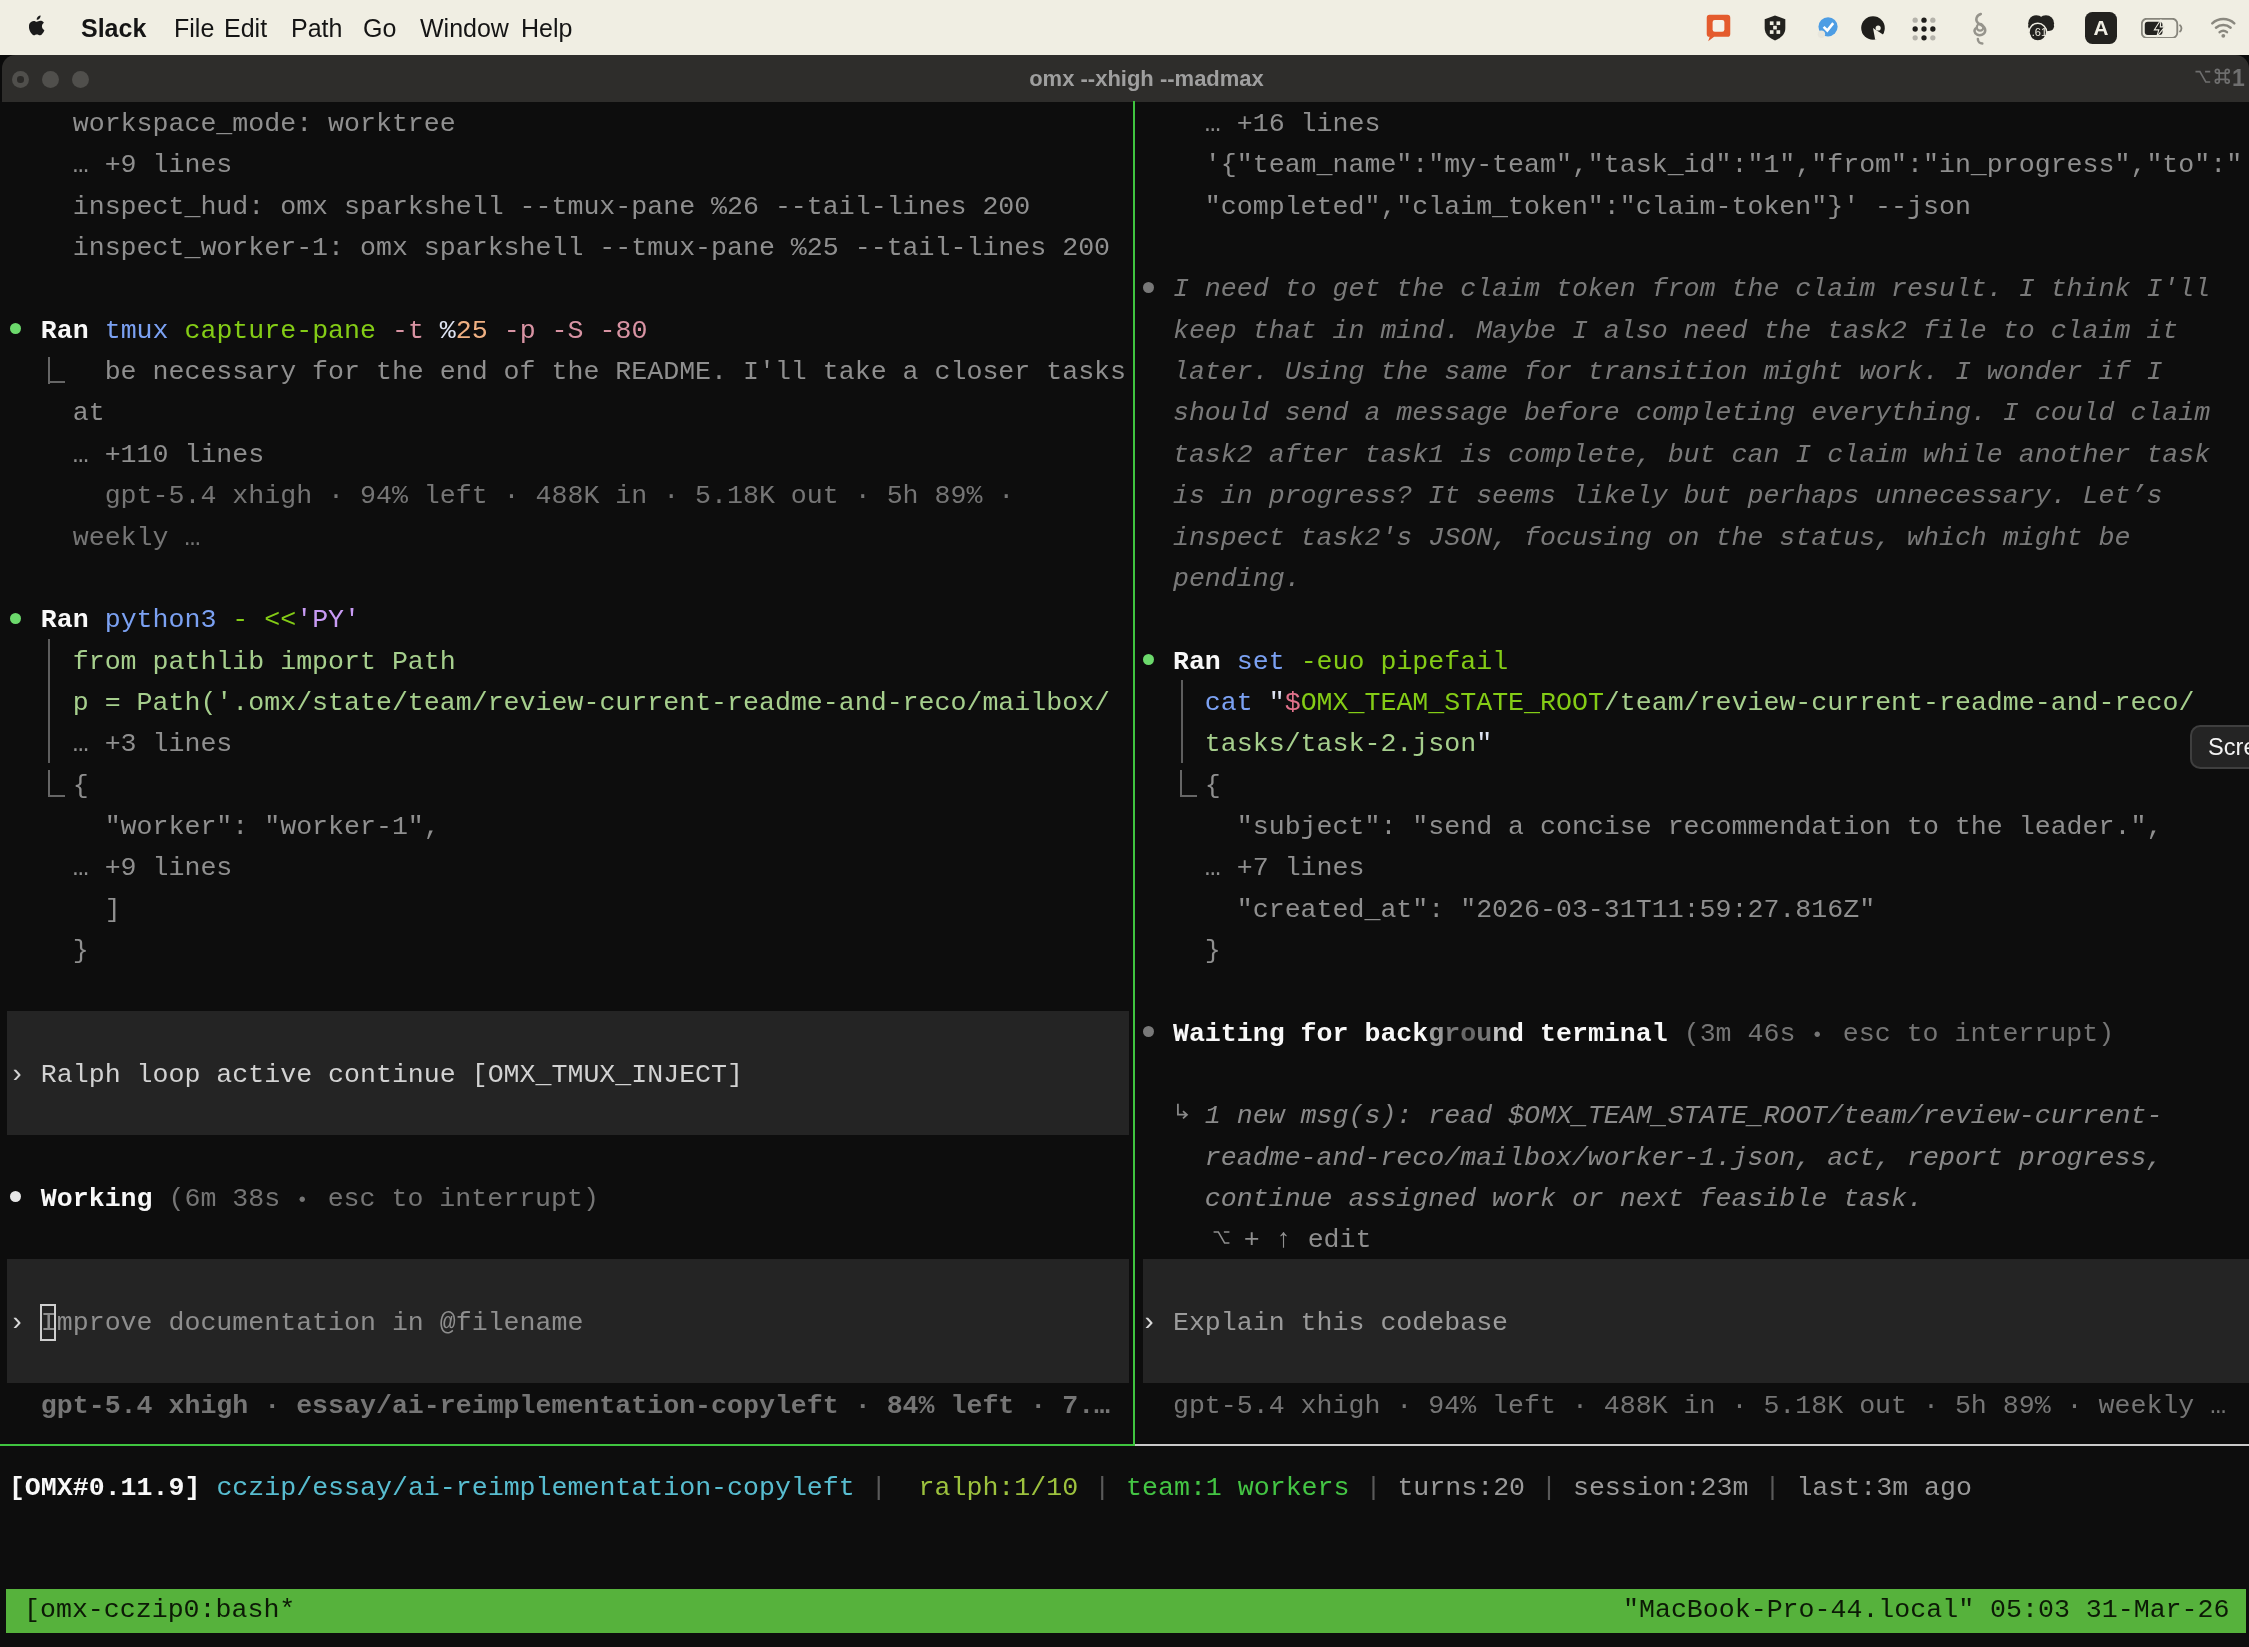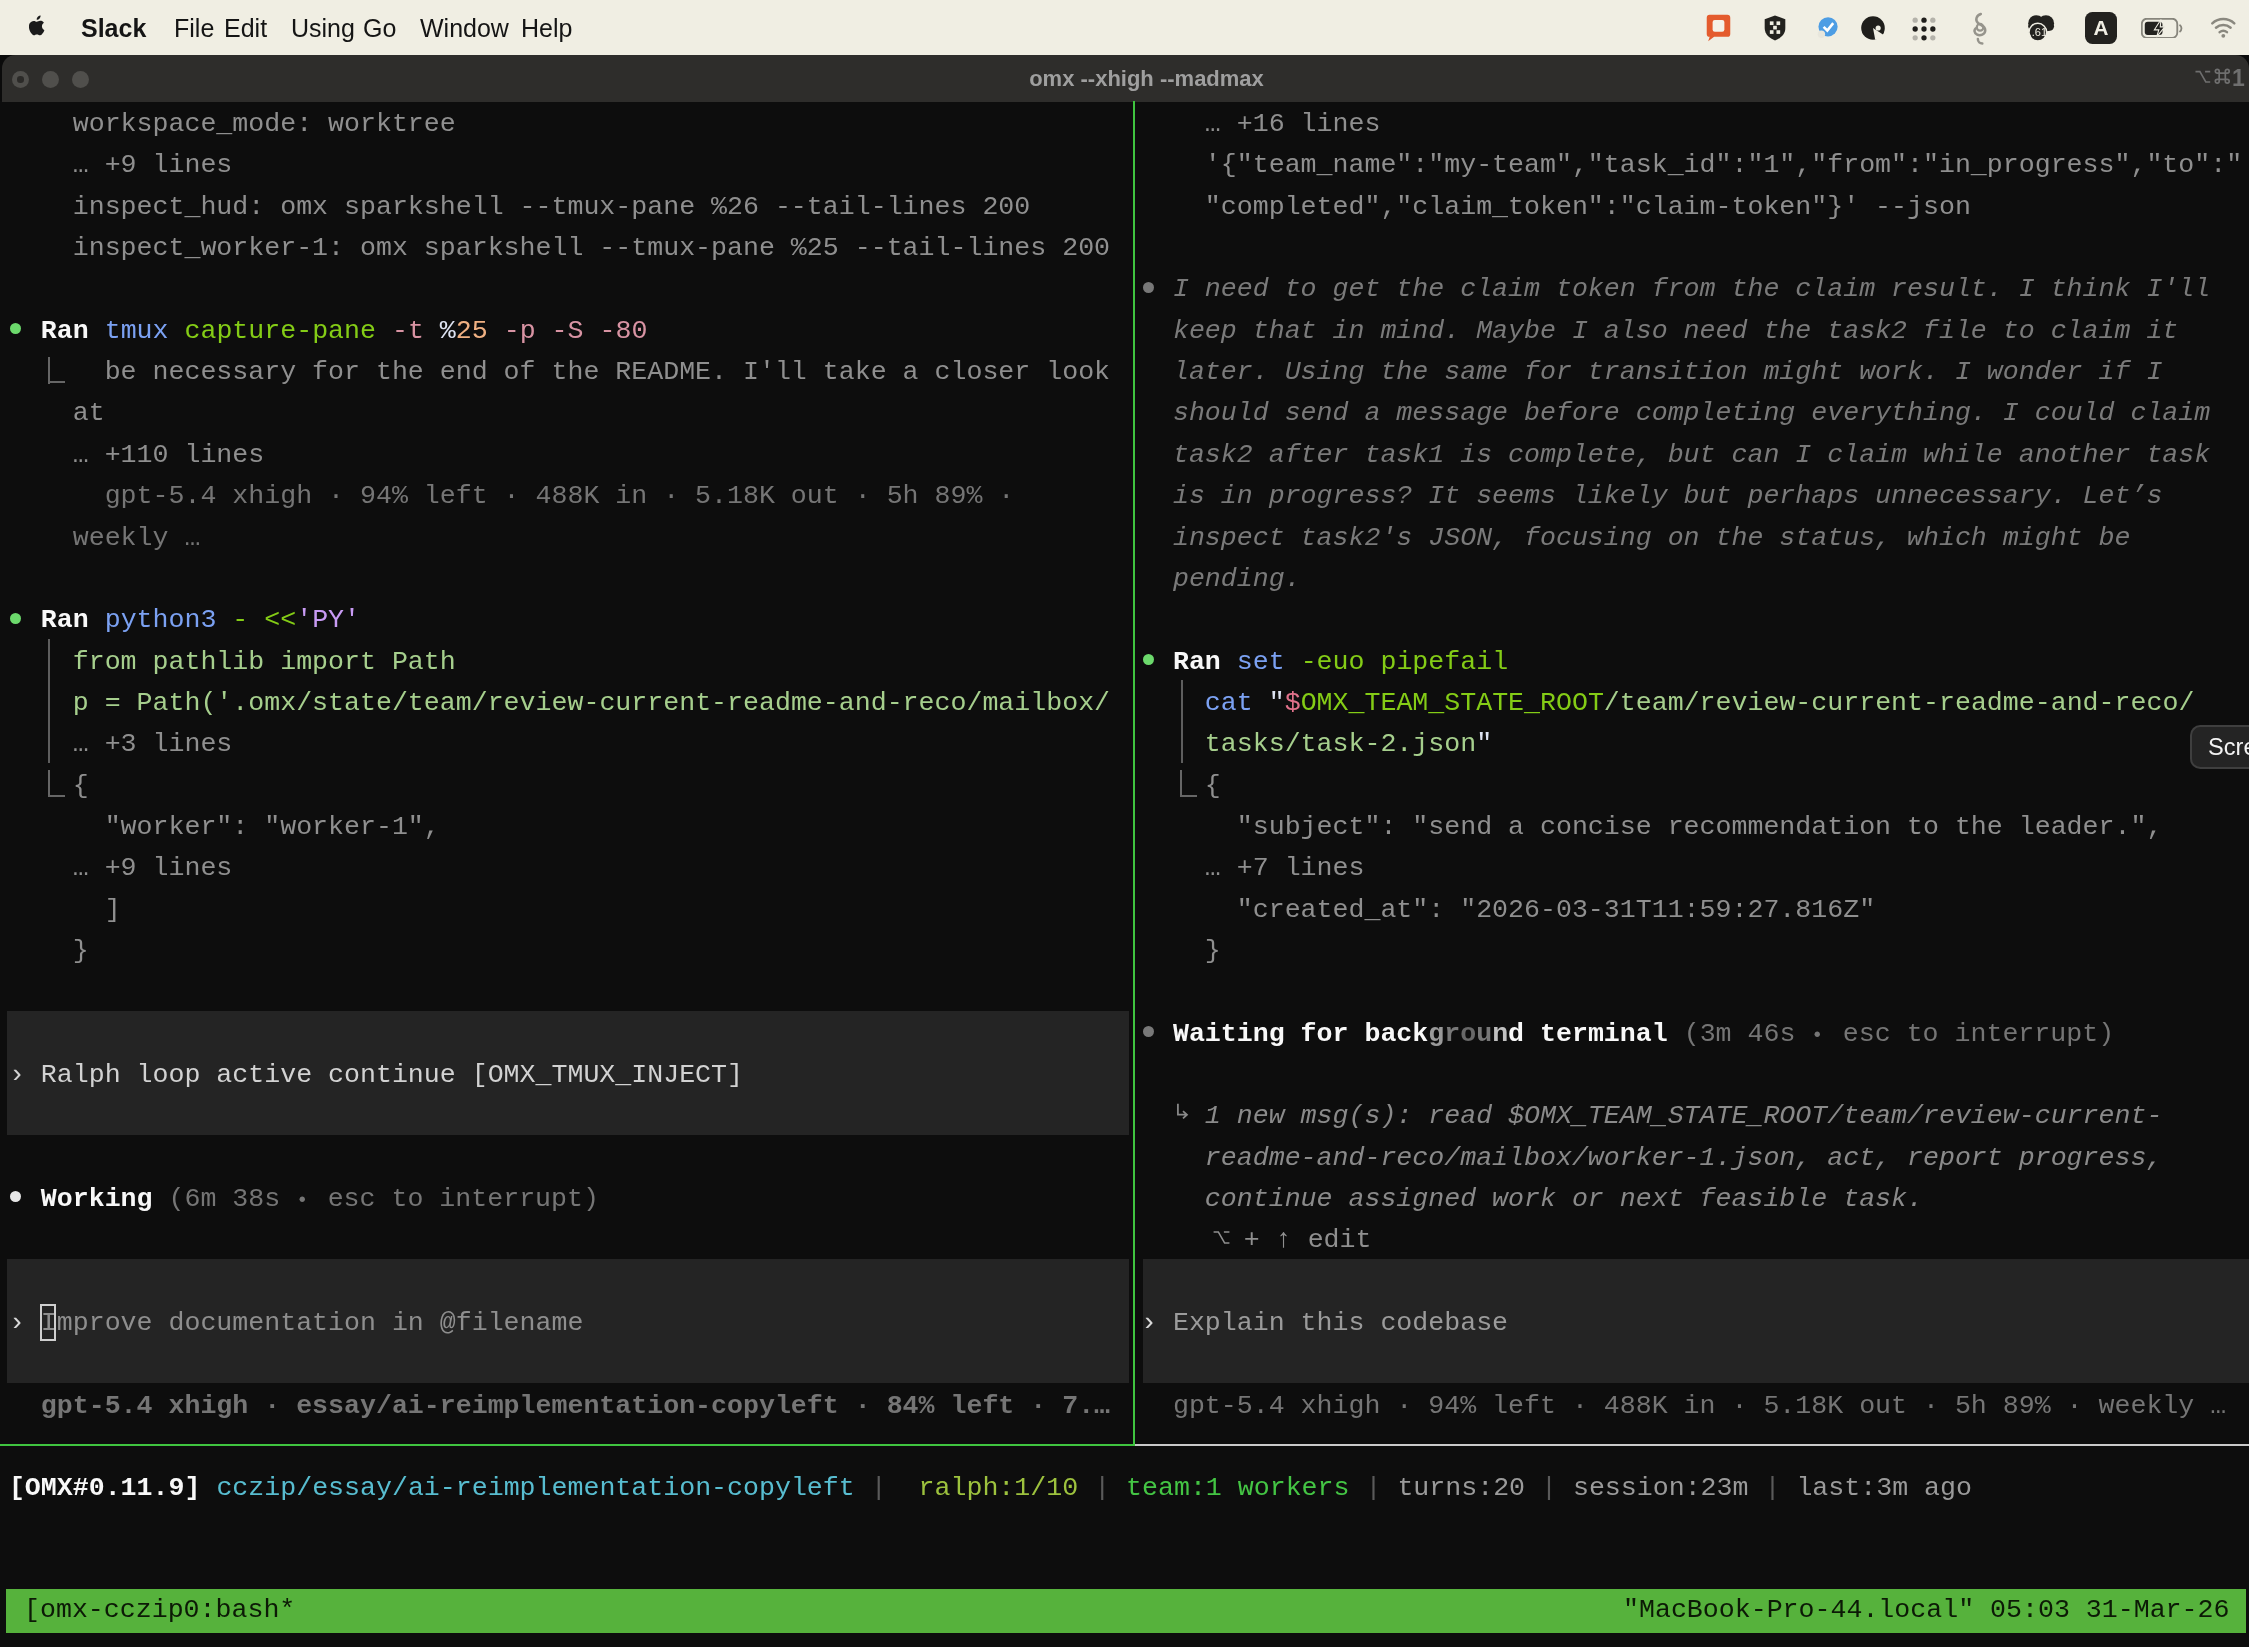--- a/index.html
+++ b/index.html
@@ -69,21 +69,21 @@
   <div class="bul" style="left:10.3px;top:1191px;background:#e6e6e6"></div>
   <div class="bul" style="left:1143px;top:282px;background:#787878"></div>
   <div class="bul" style="left:1143px;top:654px;background:#6cd96c"></div>
   <div class="bul" style="left:1143px;top:1026px;background:#787878"></div>
 
 <div class="tl" style="left:8.9px;top:101px;"><span class="g">    workspace_mode: worktree</span></div>
 <div class="tl" style="left:8.9px;top:142px;"><span class="g">    … +9 lines</span></div>
 <div class="tl" style="left:8.9px;top:184px;"><span class="g">    inspect_hud: omx sparkshell --tmux-pane %26 --tail-lines 200</span></div>
 <div class="tl" style="left:8.9px;top:225px;"><span class="g">    inspect_worker-1: omx sparkshell --tmux-pane %25 --tail-lines 200</span></div>
 <div class="tl" style="left:8.9px;top:308px;">  <span class="wb">Ran</span> <span class="blu">tmux</span> <span class="per">capture-pane</span> <span class="pnk">-t</span> <span class="qt">%</span><span class="pch">25</span> <span class="pnk">-p</span> <span class="pnk">-S</span> <span class="pnk">-80</span></div>
-<div class="tl" style="left:8.9px;top:349px;"><span class="g">      be necessary for the end of the README. I'll take a closer look</span></div>
+<div class="tl" style="left:8.9px;top:349px;"><span class="g">      be necessary for the end of the README. I'll take a closer tasks</span></div>
 <div class="tl" style="left:8.9px;top:390px;"><span class="g">    at</span></div>
 <div class="tl" style="left:8.9px;top:432px;"><span class="g">    … +110 lines</span></div>
 <div class="tl" style="left:8.9px;top:473px;"><span class="st">      gpt-5.4 xhigh · 94% left · 488K in · 5.18K out · 5h 89% ·</span></div>
 <div class="tl" style="left:8.9px;top:515px;"><span class="st">    weekly …</span></div>
 <div class="tl" style="left:8.9px;top:597px;">  <span class="wb">Ran</span> <span class="blu">python3</span> <span class="per">- &lt;&lt;</span><span class="pur">'PY'</span></div>
 <div class="tl" style="left:8.9px;top:639px;">    <span class="code">from pathlib import Path</span></div>
 <div class="tl" style="left:8.9px;top:680px;">    <span class="code">p = Path('.omx/state/team/review-current-readme-and-reco/mailbox/</span></div>
 <div class="tl" style="left:8.9px;top:721px;">    <span class="g">… +3 lines</span></div>
 <div class="tl" style="left:8.9px;top:763px;"><span class="g">    {</span></div>
 <div class="tl" style="left:8.9px;top:804px;"><span class="g">      "worker": "worker-1",</span></div>
@@ -149,21 +149,21 @@
     </svg>
   <div style="position:absolute;left:2232px;top:55px;height:47px;font:bold 23px/47px 'Liberation Sans',sans-serif;color:#6f6f6f;z-index:3">1</div>
   <div id="menubar"></div>
   <svg style="position:absolute;left:29px;top:14px" width="19" height="23.6" viewBox="0 0 24 29">
 <path fill="#1b1b1b" d="M16.3 15.2c0-3 2.5-4.5 2.6-4.6-1.4-2.1-3.6-2.4-4.4-2.4-1.9-.2-3.6 1.1-4.6 1.1-1 0-2.4-1.1-4-1-2 0-3.9 1.2-5 3-2.1 3.7-.5 9.1 1.5 12.1 1 1.5 2.2 3.1 3.8 3 1.5-.1 2.1-1 3.9-1 1.8 0 2.3 1 4 1 1.6 0 2.7-1.5 3.7-3 1.1-1.7 1.6-3.3 1.6-3.4-.1 0-3.1-1.2-3.1-4.8z"></path>
 <path fill="#1b1b1b" d="M13.4 5.3c.8-1 1.4-2.4 1.2-3.8-1.2 0-2.7.8-3.6 1.8-.8.9-1.5 2.4-1.3 3.7 1.4.1 2.8-.7 3.7-1.7z"></path>
 </svg>
   <div class="mi" style="left:81px;font-weight:bold">Slack</div>
   <div class="mi" style="left:174px">File</div>
   <div class="mi" style="left:224px">Edit</div>
-  <div class="mi" style="left:291px">Using</div>
+  <div class="mi" style="left:291px">Path</div>
   <div class="mi" style="left:363px">Go</div>
   <div class="mi" style="left:420px">Window</div>
   <div class="mi" style="left:521px">Help</div>
 
 <svg style="position:absolute;left:1706px;top:14px" width="25" height="28" viewBox="0 0 34 38">
  <path d="M5 1 h24 a4 4 0 0 1 4 4 v22 a4 4 0 0 1 -4 4 h-18 l-8 6 2-6 a4 4 0 0 1 -4-4 v-22 a4 4 0 0 1 4-4 z" fill="#e45b2d"></path>
  <rect x="9" y="8" width="16" height="16" rx="3" fill="#f4f2e8"></rect>
 </svg>
 
 <svg style="position:absolute;left:1761px;top:14px" width="28" height="28" viewBox="0 0 38 38">

